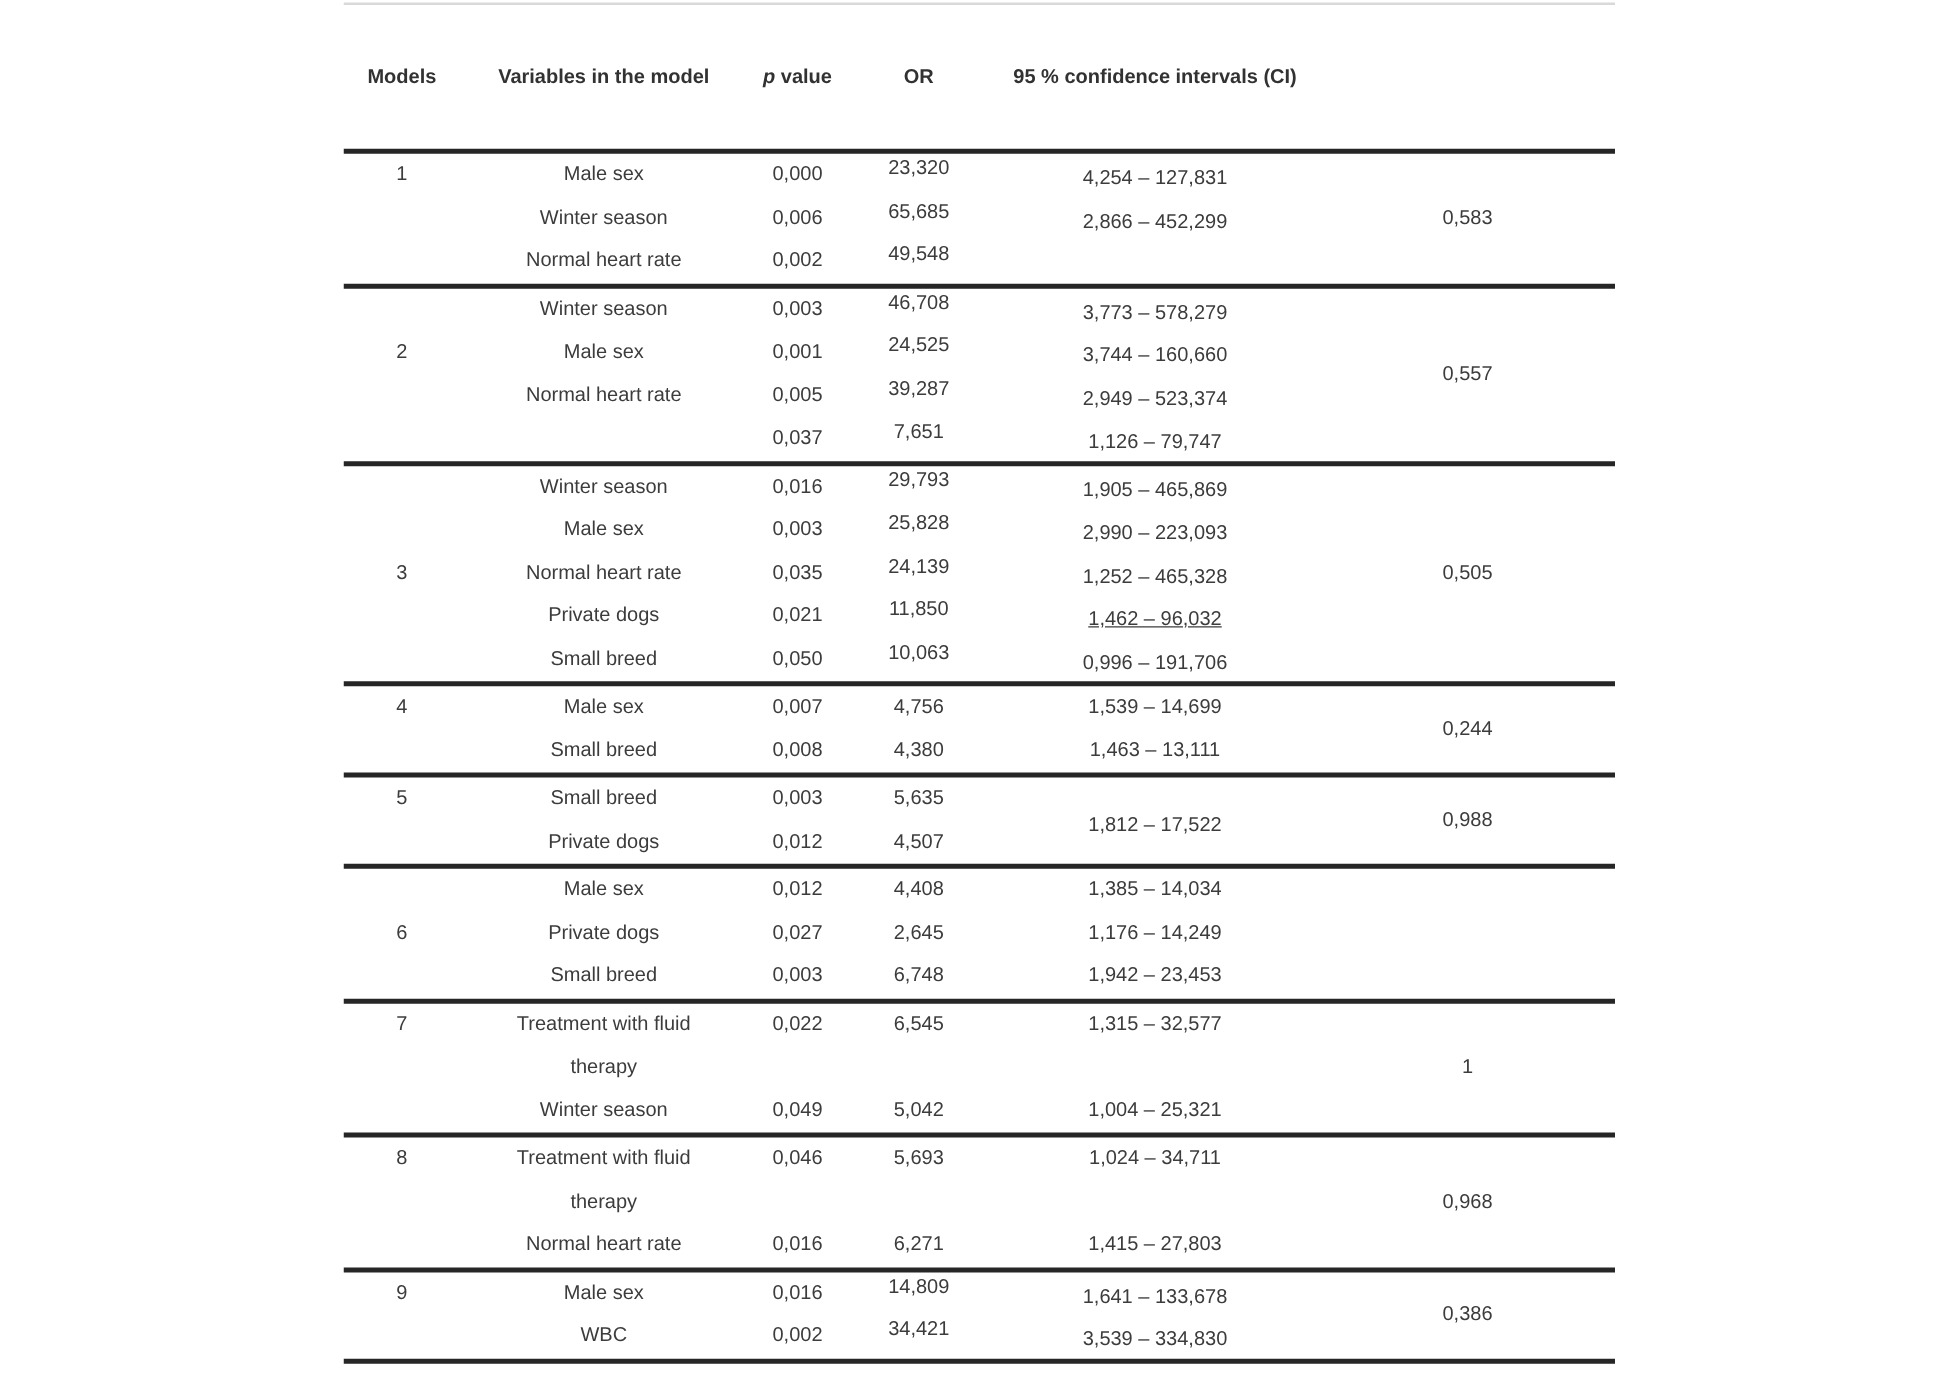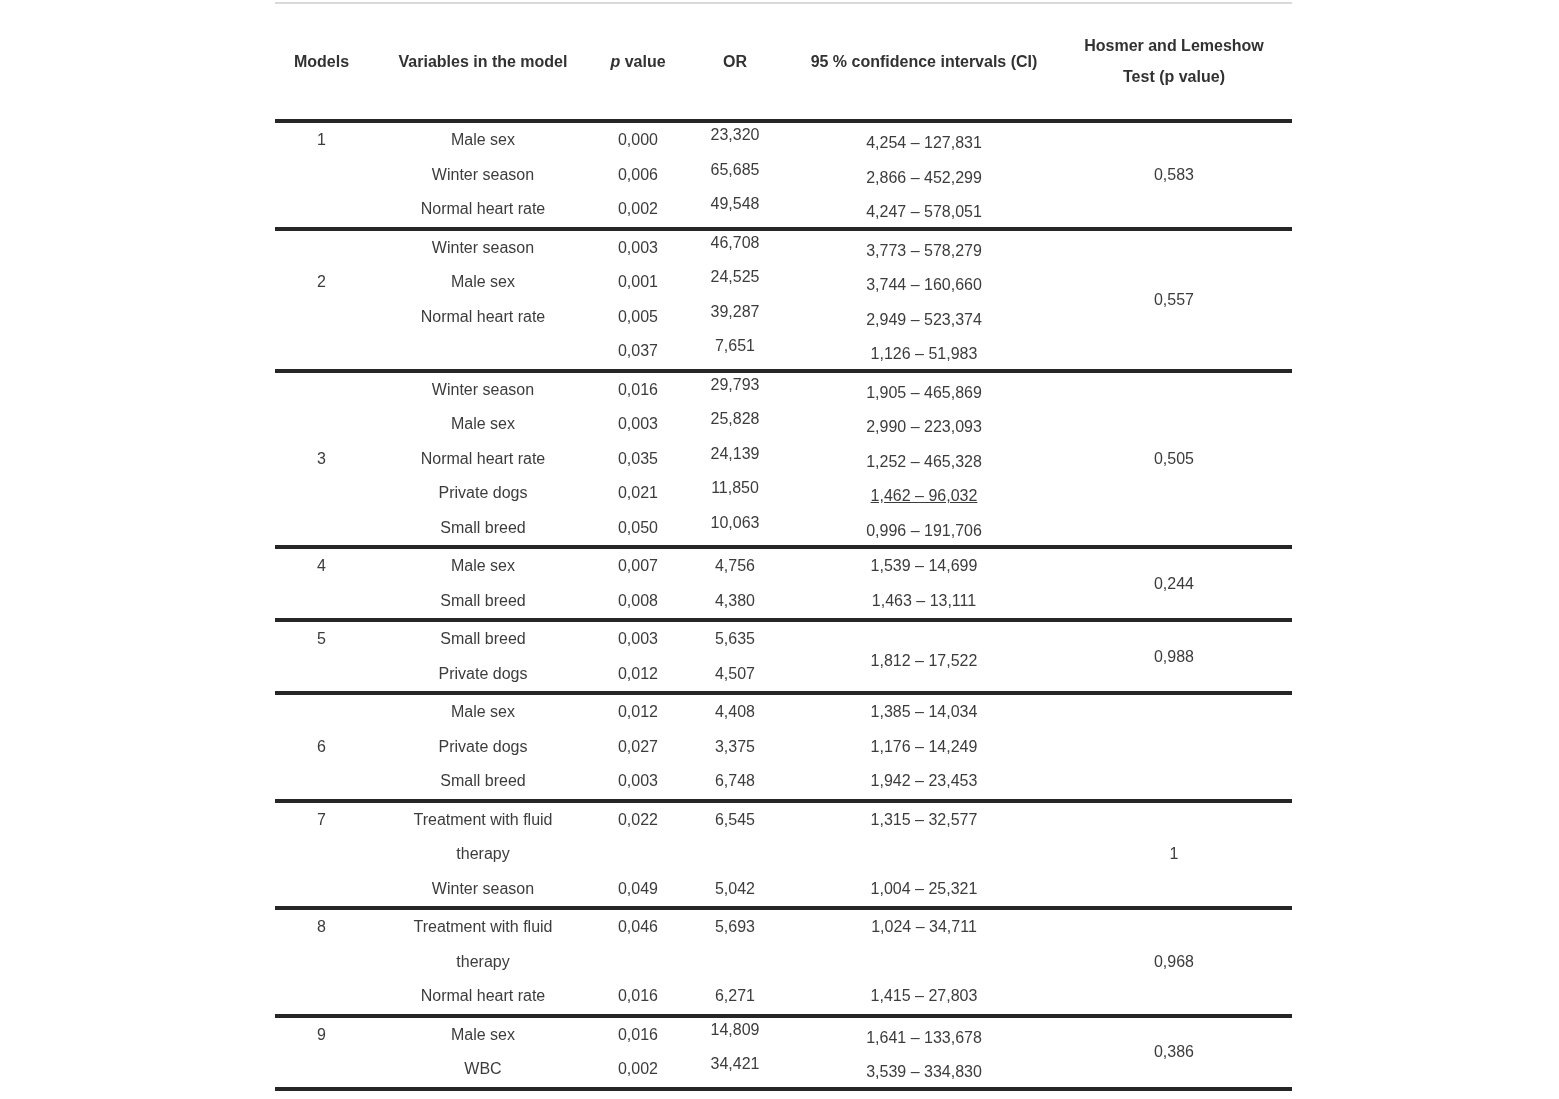--- a/index.html
+++ b/index.html
@@ -79,62 +79,55 @@
   <div class="top-rule"></div>
 
   <div class="thead">
     <div class="th">Models</div>
     <div class="th">Variables in the model</div>
     <div class="th">
       <span class="hdr-inline"><i>p</i><span> value</span></span>
     </div>
     <div class="th">OR</div>
     <div class="th">95 % confidence intervals (CI)</div>
-    <div class="th">
-      <span class="hl-header">
-        <span>Hosmer and Lemeshow</span>
-        <span>Test (p value)</span>
-      </span>
-    </div>
   </div>
 
   <div id="tbody">
       <div class="group raised" style="grid-template-rows: repeat(3, var(--rowh));">
         <div class="cell" style="grid-area: 1 / 1;">1</div>
         <div class="cell" style="grid-area: 1 / 2;">Male sex</div>
         <div class="cell" style="grid-area: 1 / 3;">0,000</div>
         <div class="cell or-val" style="grid-area: 1 / 4;">23,320</div>
         <div class="cell ci-val" style="grid-area: 1 / 5;">4,254 – 127,831</div>
         <div class="cell" style="grid-area: 2 / 2;">Winter season</div>
         <div class="cell" style="grid-area: 2 / 3;">0,006</div>
         <div class="cell or-val" style="grid-area: 2 / 4;">65,685</div>
         <div class="cell ci-val" style="grid-area: 2 / 5;">2,866 – 452,299</div>
         <div class="cell" style="grid-area: 3 / 2;">Normal heart rate</div>
         <div class="cell" style="grid-area: 3 / 3;">0,002</div>
         <div class="cell or-val" style="grid-area: 3 / 4;">49,548</div>
-        <div class="cell ci-val" style="grid-area: 3 / 5;">4,247 – 578,051</div>
         <div class="cell" style="grid-area: 1 / 6 / span 3;">0,583</div>
       </div>
       <div class="group raised" style="grid-template-rows: repeat(4, var(--rowh));">
         <div class="cell" style="grid-area: 1 / 2;">Winter season</div>
         <div class="cell" style="grid-area: 1 / 3;">0,003</div>
         <div class="cell or-val" style="grid-area: 1 / 4;">46,708</div>
         <div class="cell ci-val" style="grid-area: 1 / 5;">3,773 – 578,279</div>
         <div class="cell" style="grid-area: 2 / 1;">2</div>
         <div class="cell" style="grid-area: 2 / 2;">Male sex</div>
         <div class="cell" style="grid-area: 2 / 3;">0,001</div>
         <div class="cell or-val" style="grid-area: 2 / 4;">24,525</div>
         <div class="cell ci-val" style="grid-area: 2 / 5;">3,744 – 160,660</div>
         <div class="cell" style="grid-area: 3 / 2;">Normal heart rate</div>
         <div class="cell" style="grid-area: 3 / 3;">0,005</div>
         <div class="cell or-val" style="grid-area: 3 / 4;">39,287</div>
         <div class="cell ci-val" style="grid-area: 3 / 5;">2,949 – 523,374</div>
         <div class="cell" style="grid-area: 4 / 3;">0,037</div>
         <div class="cell or-val" style="grid-area: 4 / 4;">7,651</div>
-        <div class="cell ci-val" style="grid-area: 4 / 5;">1,126 – 51,983</div>
+        <div class="cell ci-val" style="grid-area: 4 / 5;">1,126 – 79,747</div>
         <div class="cell" style="grid-area: 1 / 6 / span 4;">0,557</div>
       </div>
       <div class="group raised" style="grid-template-rows: repeat(5, var(--rowh));">
         <div class="cell" style="grid-area: 1 / 2;">Winter season</div>
         <div class="cell" style="grid-area: 1 / 3;">0,016</div>
         <div class="cell or-val" style="grid-area: 1 / 4;">29,793</div>
         <div class="cell ci-val" style="grid-area: 1 / 5;">1,905 – 465,869</div>
         <div class="cell" style="grid-area: 2 / 2;">Male sex</div>
         <div class="cell" style="grid-area: 2 / 3;">0,003</div>
         <div class="cell or-val" style="grid-area: 2 / 4;">25,828</div>
@@ -178,21 +171,21 @@
         <div class="cell" style="grid-area: 1 / 6 / span 2;">0,988</div>
       </div>
       <div class="group" style="grid-template-rows: repeat(3, var(--rowh));">
         <div class="cell" style="grid-area: 1 / 2;">Male sex</div>
         <div class="cell" style="grid-area: 1 / 3;">0,012</div>
         <div class="cell or-val" style="grid-area: 1 / 4;">4,408</div>
         <div class="cell ci-val" style="grid-area: 1 / 5;">1,385 – 14,034</div>
         <div class="cell" style="grid-area: 2 / 1;">6</div>
         <div class="cell" style="grid-area: 2 / 2;">Private dogs</div>
         <div class="cell" style="grid-area: 2 / 3;">0,027</div>
-        <div class="cell or-val" style="grid-area: 2 / 4;">3,375</div>
+        <div class="cell or-val" style="grid-area: 2 / 4;">2,645</div>
         <div class="cell ci-val" style="grid-area: 2 / 5;">1,176 – 14,249</div>
         <div class="cell" style="grid-area: 3 / 2;">Small breed</div>
         <div class="cell" style="grid-area: 3 / 3;">0,003</div>
         <div class="cell or-val" style="grid-area: 3 / 4;">6,748</div>
         <div class="cell ci-val" style="grid-area: 3 / 5;">1,942 – 23,453</div>
       </div>
       <div class="group" style="grid-template-rows: repeat(3, var(--rowh));">
         <div class="cell" style="grid-area: 1 / 1;">7</div>
         <div class="cell" style="grid-area: 1 / 2;">Treatment with fluid</div>
         <div class="cell" style="grid-area: 1 / 3;">0,022</div>

